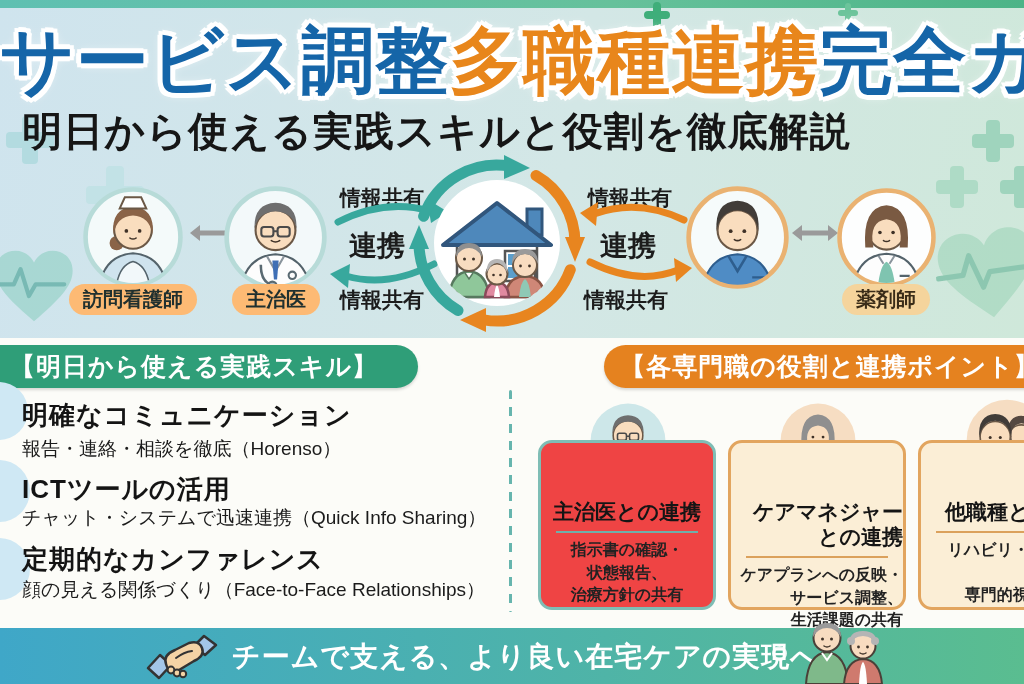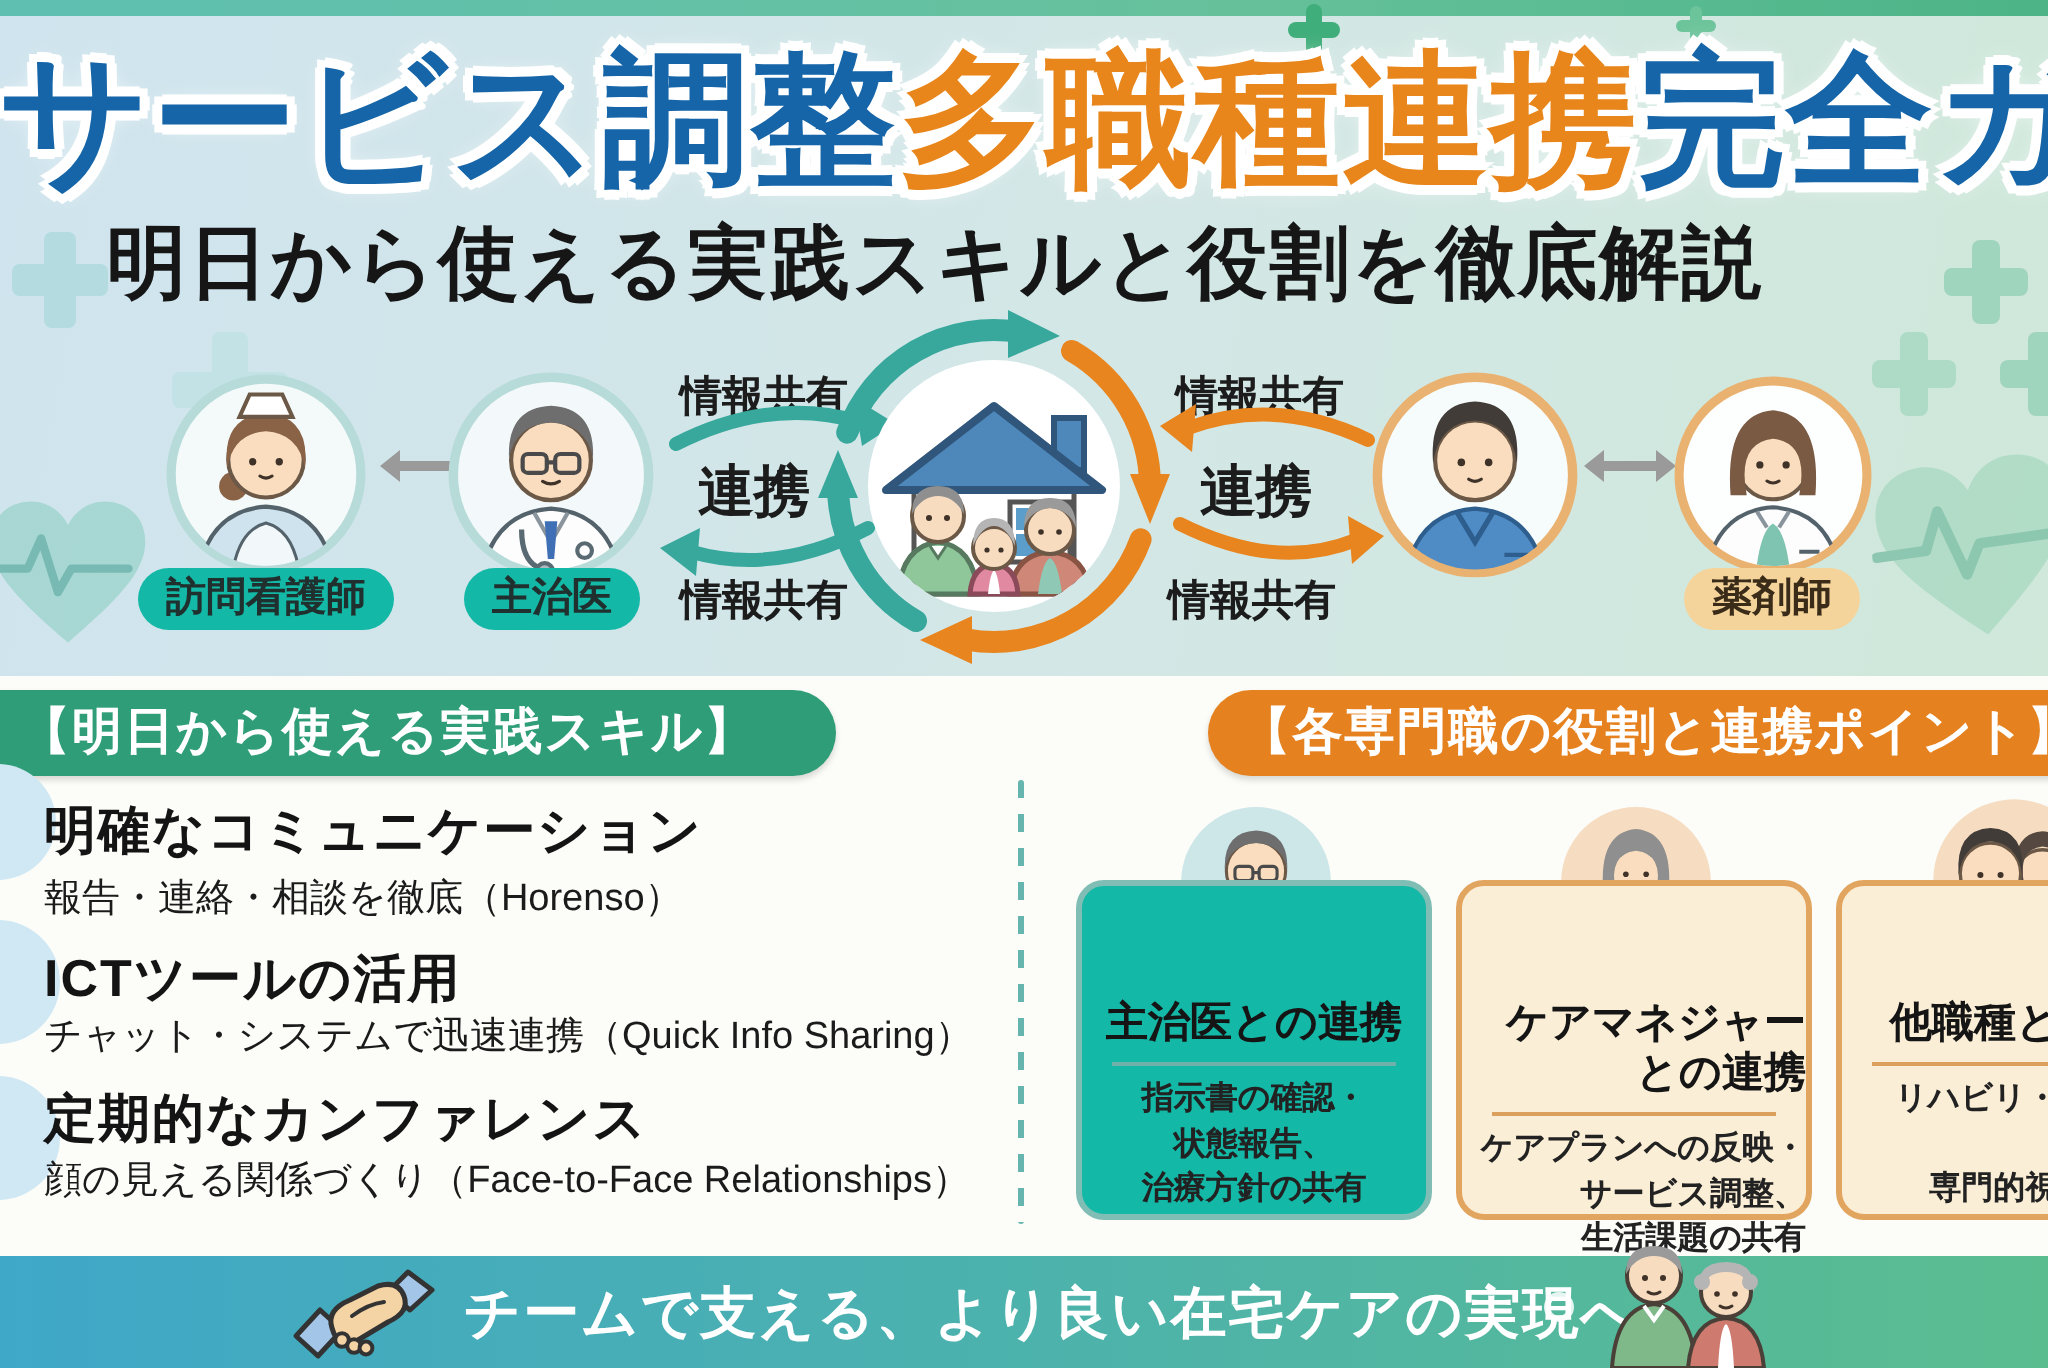--- a/index.html
+++ b/index.html
@@ -21,45 +21,45 @@
   .cross::before{left:34%;top:0;width:32%;height:100%;}
   .cross::after{top:34%;left:0;height:32%;width:100%;}
   
   .title{left:0;top:14px;width:1024px;text-align:center;white-space:nowrap;
     font-size:73px;font-weight:900;letter-spacing:1px;line-height:94px;
     text-shadow:-4px -4px 0 #fff,4px -4px 0 #fff,-4px 4px 0 #fff,4px 4px 0 #fff,
       -5px 0 0 #fff,5px 0 0 #fff,0 -5px 0 #fff,0 5px 0 #fff,0 0 12px rgba(255,255,255,.9);}
   .t-blue{color:var(--title_blue,#1565a8);}
   .t-orange{color:var(--title_orange,#e8861b);}
   .subtitle{left:0;top:104px;width:873px;text-align:center;
-    font-size:40px;font-weight:900;color:#161616;letter-spacing:1px;padding-left:31px;}
+    font-size:40px;font-weight:900;color:#161616;letter-spacing:1px;}
   
   .avatar{position:absolute;}
   .pill{position:absolute;top:284px;height:31px;line-height:31px;border-radius:17px;
     font-size:20px;font-weight:800;color:#20302f;padding:0 14px;white-space:nowrap;
     transform:translateX(-50%);text-align:center;}
-  .pill-teal{background:#14b8a6;}
+  .pill-teal{background:#fdba74;}
   .pill-orange{background:#f5d49c;color:#3a2c18;}
   .linklabel{position:absolute;font-weight:800;color:#1c1c1c;white-space:nowrap;}
   
   .sec-pill{position:absolute;top:345px;height:43px;line-height:43px;border-radius:22px;
     text-align:center;color:#fff;font-size:25px;font-weight:800;letter-spacing:1px;
     box-shadow:0 2px 3px rgba(0,0,0,.15);white-space:nowrap;}
   .sec-green{left:-30px;width:448px;background:var(--green,#2f9e78);}
   .sec-orange{left:604px;width:452px;background:var(--orange,#e5821f);}
   
   .bullet{position:absolute;border-radius:50%;background:#cfe8f4;}
   .skill-title{position:absolute;left:22px;font-size:26px;font-weight:900;color:#141414;letter-spacing:1px;white-space:nowrap;}
   .skill-desc{position:absolute;left:22px;font-size:19px;font-weight:400;color:#1b1b1b;white-space:nowrap;}
   .divider-dashed{position:absolute;left:509px;top:390px;width:3px;height:222px;
     background:repeating-linear-gradient(#66b5ae 0 9px,transparent 9px 17px);border-radius:2px;}
   
   .card{position:absolute;top:440px;width:178px;height:170px;border-radius:14px;
     box-sizing:border-box;padding-top:56px;text-align:center;}
-  .card-teal{background:#14b8a6;border:3px solid #7fbdb5;}
+  .card-teal{background:#ef4444;border:3px solid #7fbdb5;}
   .card-orange{background:#fbeed6;border:3px solid #e2a55f;text-align:right;}
   .card-avatar{position:absolute;}
   .card-title{font-size:21px;font-weight:900;color:#151515;line-height:25px;white-space:pre-line;}
   .card-div{width:82%;margin:7px auto 6px auto;border-top:2px solid #6fb0aa;}
   .card-orange .card-div{border-top-color:#dba15c;}
   .card-body{font-size:16px;font-weight:800;color:#222;line-height:1.42;white-space:pre-line;}
   
   .footer-bar{left:0;top:628px;width:1024px;height:56px;
     background:linear-gradient(90deg,var(--bar_left,#3fa7c8),var(--bar_right,#5abd90));}
   .footer-msg{position:absolute;left:232px;top:638px;font-size:28px;font-weight:900;

